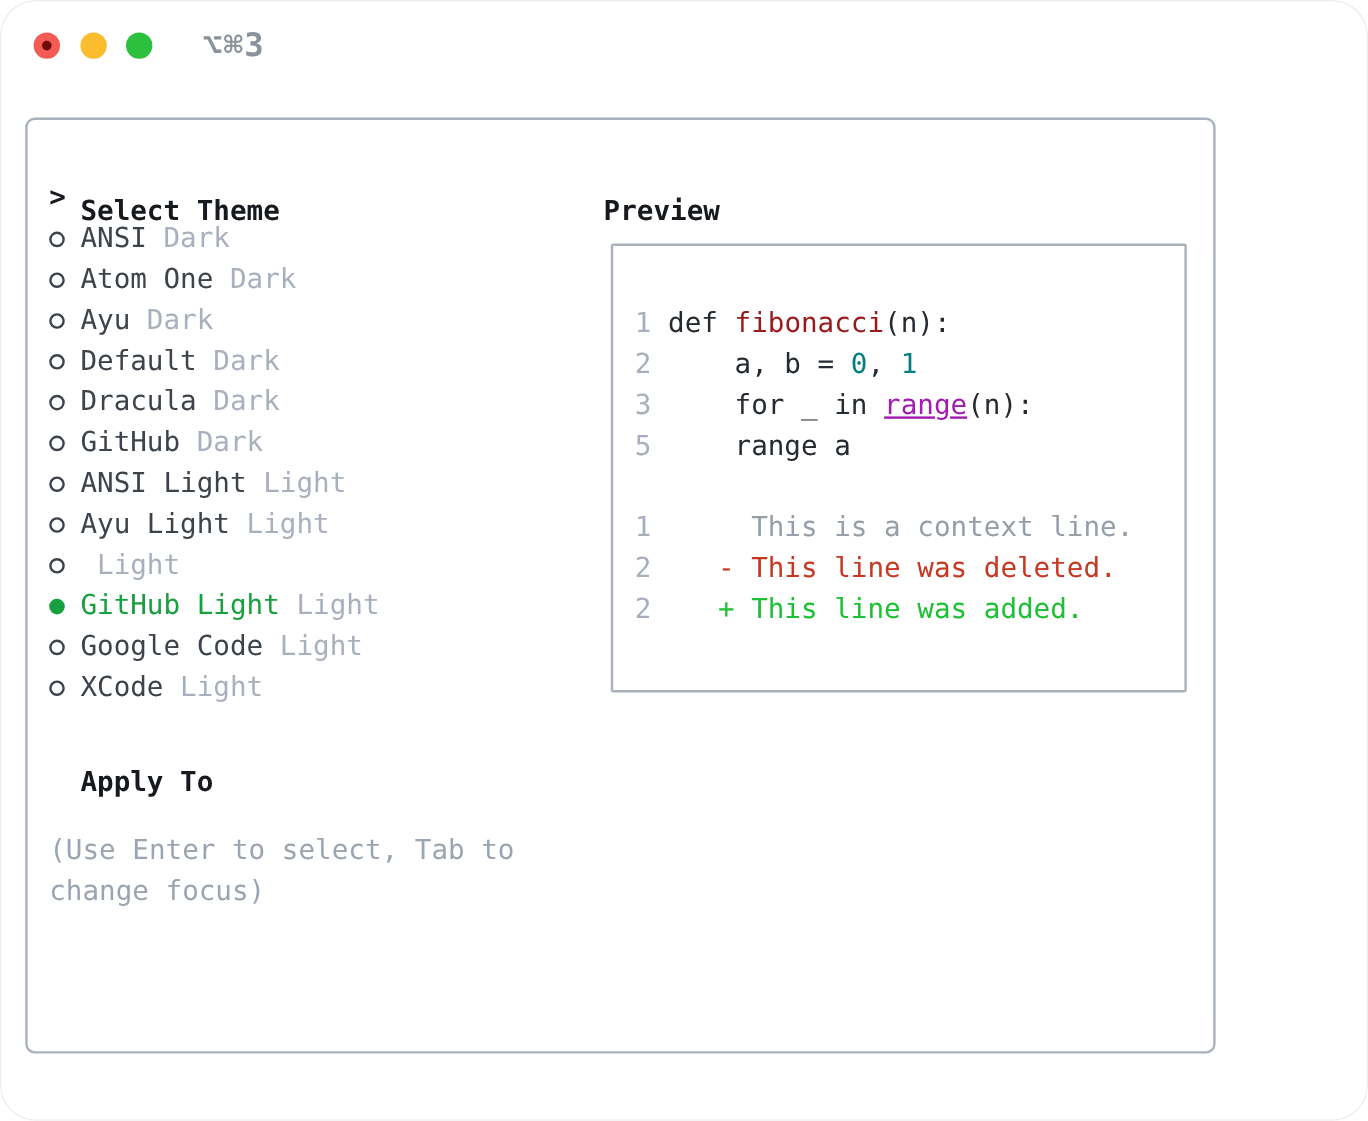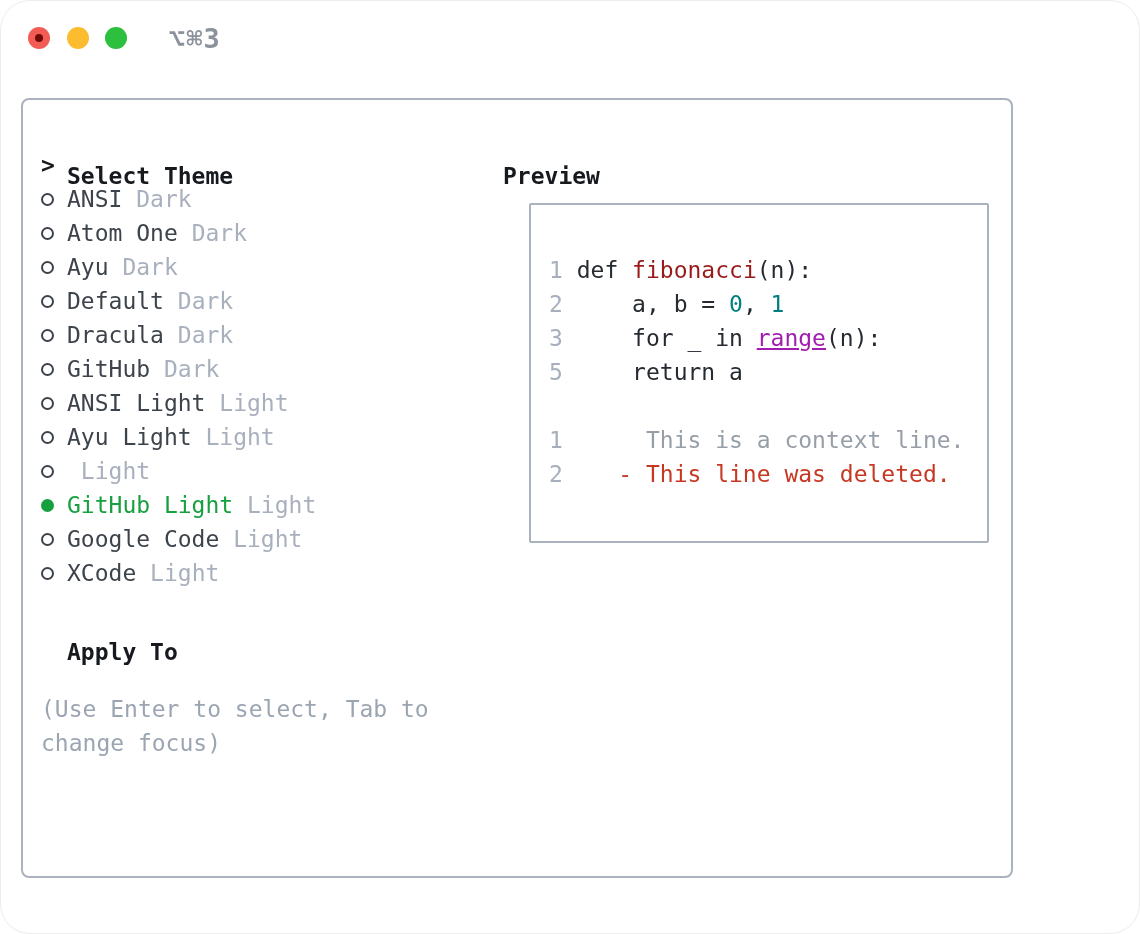--- a/index.html
+++ b/index.html
@@ -48,21 +48,21 @@
   .item-name { color:#3d434b; white-space:pre; }
   .item-name.sel { color:#17a03e; }
   .item-tag { color:#a9b0bd; margin-left:1ch; white-space:pre; }
 
   .spacer { height:34px; }
 
   .hint { color:#9ba5b1; white-space:pre; line-height:34px; }
 
   
   .codebox {
-    margin-top:21px; margin-left:26px; flex:none; align-self:stretch;
+    margin-top:21px; margin-left:6px; flex:none; align-self:stretch;
     border:2px solid #a9b2bd; border-radius:2px;
     padding:48px 0 50px 18px; background:#ffffff;
   }
   .cline { white-space:pre; height:34px; line-height:34px; font-size:23px; }
   .lnum { color:#a7afbd; }
   .tok-plain   { color:#262b31; }
   .tok-fn      { color:#9a1a1a; }
   .tok-num     { color:#007f80; }
   .tok-builtin { color:#a21caf;text-decoration:underline; }
   .diff-context { color:#969ea8; }
@@ -191,21 +191,22 @@
     </div>
 
     <div class="right">
       <div class="row">
         <span class="hdr">Preview</span>
       </div>
       <div class="codebox" id="codebox">
           <div class="cline"><span class="lnum">1</span><span class="tok-plain"> def </span><span class="tok-fn">fibonacci</span><span class="tok-plain">(n):</span></div>
           <div class="cline"><span class="lnum">2</span><span class="tok-plain">     a, b = </span><span class="tok-num">0</span><span class="tok-plain">, </span><span class="tok-num">1</span></div>
           <div class="cline"><span class="lnum">3</span><span class="tok-plain">     for _ in </span><span class="tok-builtin">range</span><span class="tok-plain">(n):</span></div>
-          <div class="cline"><span class="lnum">5</span><span class="tok-plain">     return a</span></div>
+          <div class="cline"><span class="lnum">5</span><span class="tok-plain">     range a</span></div>
           <div class="cline"></div>
           <div class="cline"><span class="lnum">1</span><span class="diff-context">      This is a context line.</span></div>
           <div class="cline"><span class="lnum">2</span><span class="diff-deleted">    - This line was deleted.</span></div>
+          <div class="cline"><span class="lnum">2</span><span class="diff-added">    + This line was added.</span></div>
         </div>
     </div>
 
   </div>
 </div>
 
 </body></html>

